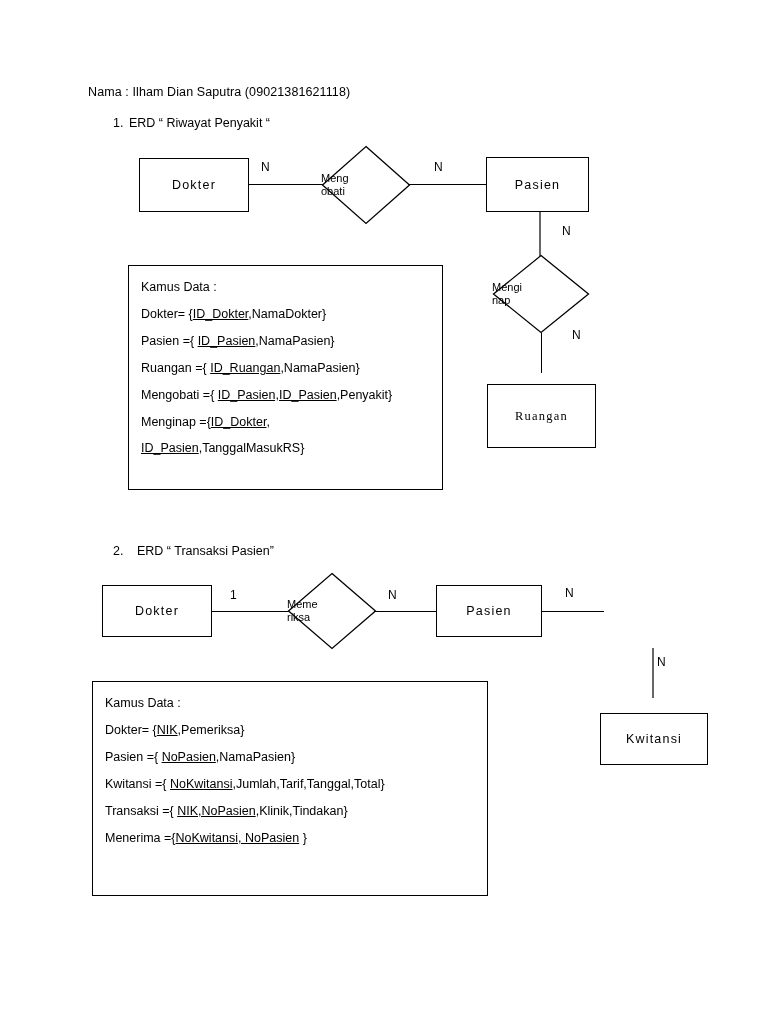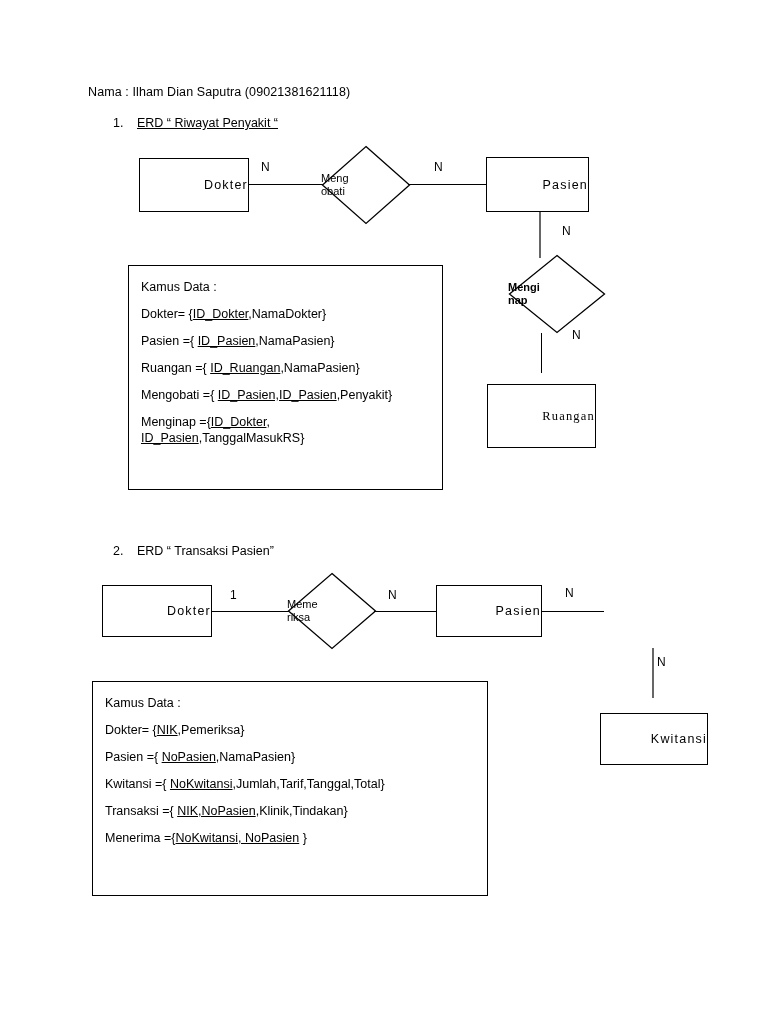--- a/index.html
+++ b/index.html
@@ -34,21 +34,21 @@
   }
   .section-title {
     font-size: 12.5px;
   }
 
   
   .entity {
     border: 1.4px solid #000;
     display: flex;
     align-items: center;
-    justify-content: flex-end;
+    justify-content: center;
     font-size: 12.5px;
     background: #fff;
     letter-spacing: 1.2px;
     box-sizing: border-box;
   }
 
   
   .diamond-wrap {
     display: flex;
     align-items: center;
@@ -101,21 +101,21 @@
   .u { text-decoration: underline; }
 </style>
 </head>
 <body>
 
 <div class="page">
 
   <div class="abs doc-title">Nama : Ilham Dian Saputra (09021381621118)</div>
 
   <div class="abs section-num" style="left:113px; top:116px;">1.</div>
-  <div class="abs section-title" style="left:137px; top:116px;text-decoration:underline;">ERD “ Riwayat Penyakit “</div>
+  <div class="abs section-title" style="left:129px; top:116px;">ERD “ Riwayat Penyakit “</div>
 
   <div class="abs entity" style="left:139px; top:158px; width:110px; height:54px;">
     <span>Dokter</span>
   </div>
 
   <div class="abs line line-h" style="left:249px; top:184px; width:77px;"></div>
   <div class="abs card-label" style="left:261px; top:160px;">N</div>
 
   <div class="abs diamond-wrap" style="left:321px; top:145px; width:90px; height:80px;">
     <svg width="90" height="80" viewBox="0 0 90 80">
@@ -132,21 +132,21 @@
 
   <div class="abs entity" style="left:486px; top:157px; width:103px; height:55px;">
     <span>Pasien</span>
   </div>
 
   <svg class="abs" style="left:520px; top:212px;" width="40" height="46">
     <line x1="20" y1="0" x2="20" y2="46" stroke="#000000" stroke-width="1.2"></line>
   </svg>
   <div class="abs card-label" style="left:562px; top:224px;">N</div>
 
-  <div class="abs diamond-wrap" style="left:508px; top:254px; width:98px; height:80px;font-weight:bold;">
+  <div class="abs diamond-wrap" style="left:492px; top:254px; width:98px; height:80px;">
     <svg width="98" height="80" viewBox="0 0 98 80">
       <polygon points="49,1.5 96.5,40 49,78.5 1.5,40" fill="#ffffff" stroke="#000000" stroke-width="1.3"></polygon>
     </svg>
     <div class="diamond-label">
       <div>Mengi</div>
       <div>nap</div>
     </div>
   </div>
 
   <div class="abs line line-v" style="left:541px; top:333px; height:40px;"></div>
@@ -155,21 +155,21 @@
   <div class="abs entity" style="left:487px; top:384px; width:109px; height:64px;font-family:Liberation Serif, serif;">
     <span>Ruangan</span>
   </div>
 
   <div class="abs kamus" style="left:128px; top:265px; width:315px; height:225px;">
     <div class="k-title">Kamus Data :</div>
     <div class="k-line"><span>Dokter= {</span><span class="u">ID_Dokter</span><span>,NamaDokter}</span></div>
     <div class="k-line"><span>Pasien ={ </span><span class="u">ID_Pasien</span><span>,NamaPasien}</span></div>
     <div class="k-line"><span>Ruangan ={ </span><span class="u">ID_Ruangan</span><span>,NamaPasien}</span></div>
     <div class="k-line"><span>Mengobati ={ </span><span class="u">ID_Pasien,ID_Pasien</span><span>,Penyakit}</span></div>
-    <div class="k-line" style="margin-bottom:2px;"><span>Menginap ={</span><span class="u">ID_Dokter</span><span>,</span></div>
+    <div class="k-line" style="margin-bottom:12px;"><span>Menginap ={</span><span class="u">ID_Dokter</span><span>,</span></div>
     <div class="k-line"><span></span><span class="u">ID_Pasien</span><span>,TanggalMasukRS}</span></div>
   </div>
 
   <div class="abs section-num" style="left:113px; top:544px;">2.</div>
   <div class="abs section-title" style="left:137px; top:544px;text-align:right;">ERD “ Transaksi Pasien”</div>
 
   <div class="abs entity" style="left:102px; top:585px; width:110px; height:52px;">
     <span>Dokter</span>
   </div>
 

